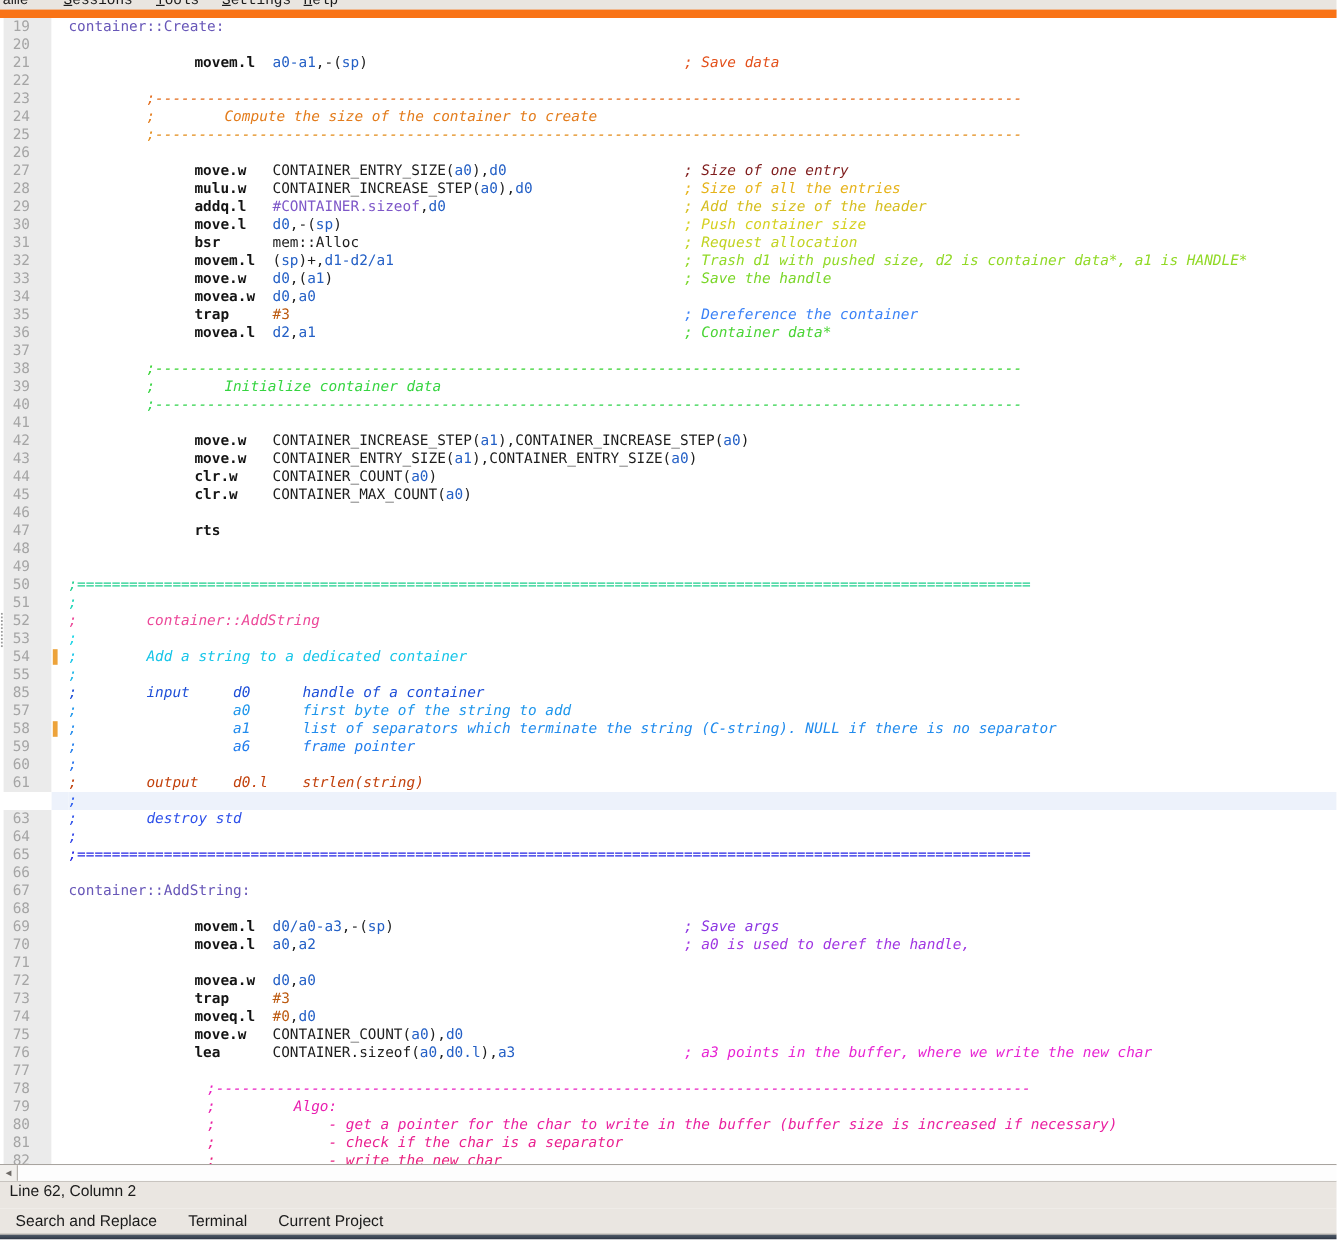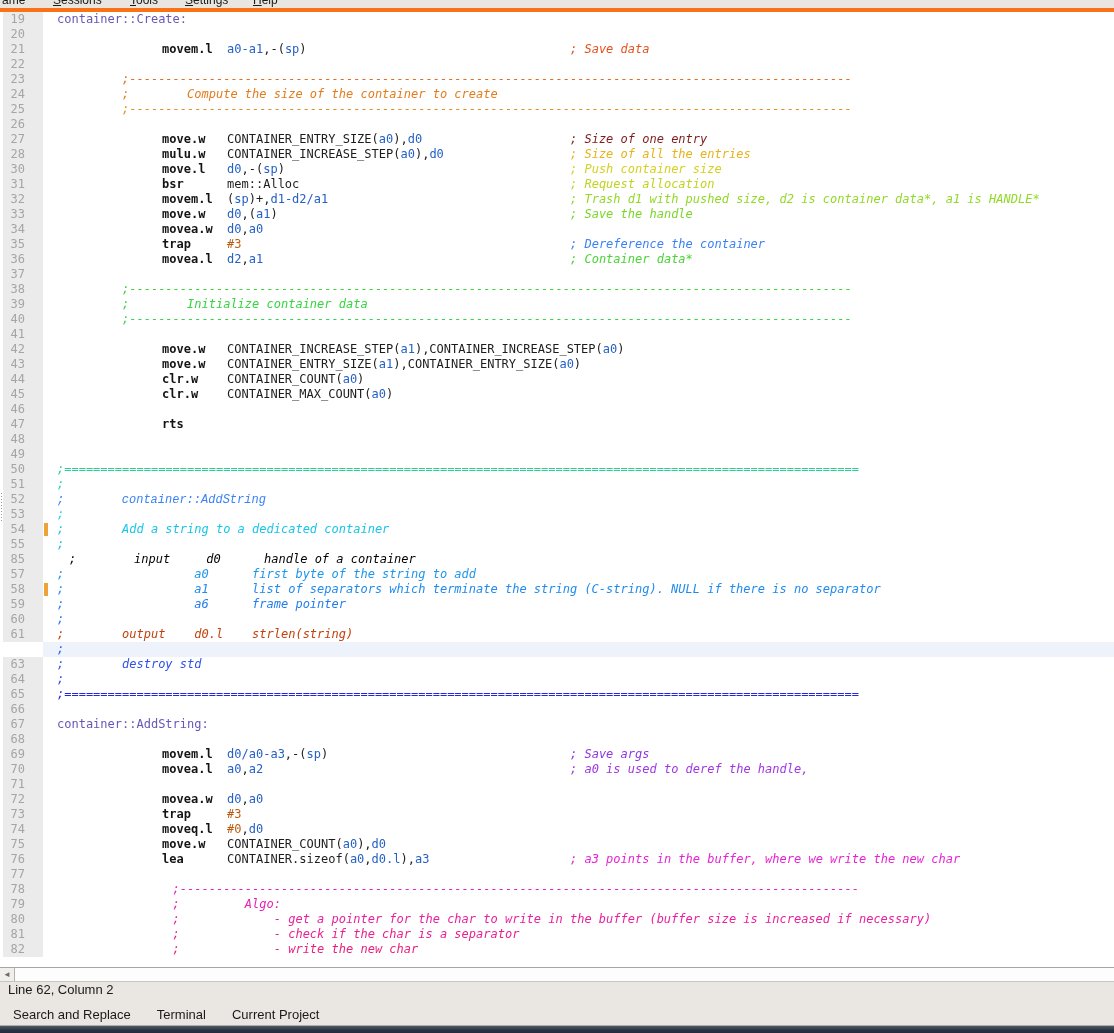--- a/index.html
+++ b/index.html
@@ -1,20 +1,20 @@
 <!DOCTYPE html>
 <html style="--register: #2460c6; --immediate: #7e57c8; --number: #bc5a10; --label: #6857b8; --opcode: #141414; --plain: #1c1c1c; --line-number-fg: #a5a5a5; --gutter-bg: #ebebeb; --marker: #eda33a; --current-line-bg: #edf2fb;"><head>
 <meta charset="utf-8">
 <style>
   html,body{margin:0;padding:0;background:#fff;}
   .screen{position:relative;width:1114px;height:1033px;overflow:hidden;background:#fff;
           font-family:"Liberation Sans",sans-serif;}
 
   
-  .menubar{position:relative;height:8px;background:#e9e5e0;border-bottom:4px solid #f97316;overflow:hidden;}
+  .menubar{position:relative;height:8px;background:#e9e5e0;border-bottom:7px solid #f97316;overflow:hidden;font-family:Liberation Mono, monospace;}
   .menu-item{position:absolute;top:-7px;font-size:12px;line-height:14px;color:#1a1a1a;white-space:pre;}
   .menu-item:nth-child(1){left:2px}
   .menu-item:nth-child(2){left:53px}
   .menu-item:nth-child(3){left:130px}
   .menu-item:nth-child(4){left:185px}
   .menu-item:nth-child(5){left:253px}
   .menu-item u{text-decoration:underline;}
 
   
   .editor{position:relative;height:955px;overflow:hidden;background:#fff;}
@@ -123,20 +123,26 @@
           <div class="ltext"><span class="tk-i">         </span><span class="tk-o">move.w</span><span class="tk-p">   CONTAINER_ENTRY_SIZE(</span><span class="tk-r">a0</span><span class="tk-p">),</span><span class="tk-r">d0</span><span class="tk-cmt" style="color: #7f1d1d;">; Size of one entry</span></div>
         </div>
         <div class="line-row">
           <div class="lfold"></div>
           <div class="lnum">28</div>
           <div class="lmark"></div>
           <div class="ltext"><span class="tk-i">         </span><span class="tk-o">mulu.w</span><span class="tk-p">   CONTAINER_INCREASE_STEP(</span><span class="tk-r">a0</span><span class="tk-p">),</span><span class="tk-r">d0</span><span class="tk-cmt" style="color: rgb(230, 179, 26);">; Size of all the entries</span></div>
         </div>
         <div class="line-row">
           <div class="lfold"></div>
+          <div class="lnum">29</div>
+          <div class="lmark"></div>
+          <div class="ltext"><span class="tk-i">         </span><span class="tk-o">addq.l</span><span class="tk-p">   </span><span class="tk-m">#CONTAINER.sizeof</span><span class="tk-p">,</span><span class="tk-r">d0</span><span class="tk-cmt" style="color: rgb(214, 190, 31);">; Add the size of the header</span></div>
+        </div>
+        <div class="line-row">
+          <div class="lfold"></div>
           <div class="lnum">30</div>
           <div class="lmark"></div>
           <div class="ltext"><span class="tk-i">         </span><span class="tk-o">move.l</span><span class="tk-p">   </span><span class="tk-r">d0</span><span class="tk-p">,-(</span><span class="tk-r">sp</span><span class="tk-p">)</span><span class="tk-cmt" style="color: rgb(214, 208, 31);">; Push container size</span></div>
         </div>
         <div class="line-row">
           <div class="lfold"></div>
           <div class="lnum">31</div>
           <div class="lmark"></div>
           <div class="ltext"><span class="tk-i">         </span><span class="tk-o">bsr</span><span class="tk-p">      mem::Alloc</span><span class="tk-cmt" style="color: rgb(193, 211, 34);">; Request allocation</span></div>
         </div>
@@ -257,21 +263,21 @@
         <div class="line-row">
           <div class="lfold"></div>
           <div class="lnum">51</div>
           <div class="lmark"></div>
           <div class="ltext"><span class="tk-c" style="color: rgb(31, 214, 184);">;</span></div>
         </div>
         <div class="line-row">
           <div class="lfold dots"></div>
           <div class="lnum">52</div>
           <div class="lmark"></div>
-          <div class="ltext"><span class="tk-c" style="color: #3b82f6; font-family: Liberation Mono, monospace;">;        container::AddString</span></div>
+          <div class="ltext"><span class="tk-c" style="color: #ec4899;">;        container::AddString</span></div>
         </div>
         <div class="line-row">
           <div class="lfold dots"></div>
           <div class="lnum">53</div>
           <div class="lmark"></div>
           <div class="ltext"><span class="tk-c" style="color: rgb(26, 213, 230);">;</span></div>
         </div>
         <div class="line-row">
           <div class="lfold"></div>
           <div class="lnum">54</div>
@@ -281,21 +287,21 @@
         <div class="line-row">
           <div class="lfold"></div>
           <div class="lnum">55</div>
           <div class="lmark"></div>
           <div class="ltext"><span class="tk-c" style="color: rgb(32, 183, 233);">;</span></div>
         </div>
         <div class="line-row">
           <div class="lfold"></div>
           <div class="lnum">85</div>
           <div class="lmark"></div>
-          <div class="ltext"><span class="tk-c" style="color: #000000; margin-left: 12px;">;        input     d0      handle of a container</span></div>
+          <div class="ltext"><span class="tk-c" style="color: #1d4ed8;">;        input     d0      handle of a container</span></div>
         </div>
         <div class="line-row">
           <div class="lfold"></div>
           <div class="lnum">57</div>
           <div class="lmark"></div>
           <div class="ltext"><span class="tk-c" style="color: rgb(30, 150, 235);">;                  a0      first byte of the string to add</span></div>
         </div>
         <div class="line-row">
           <div class="lfold"></div>
           <div class="lnum">58</div>

